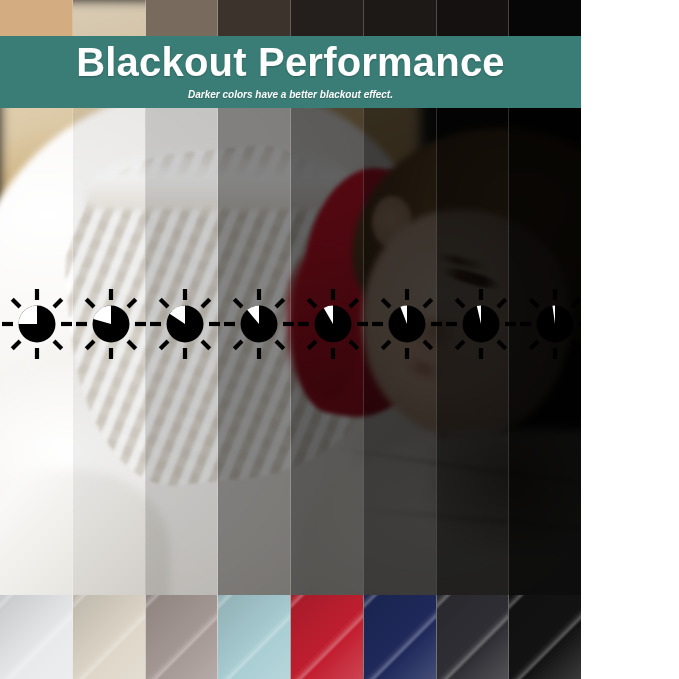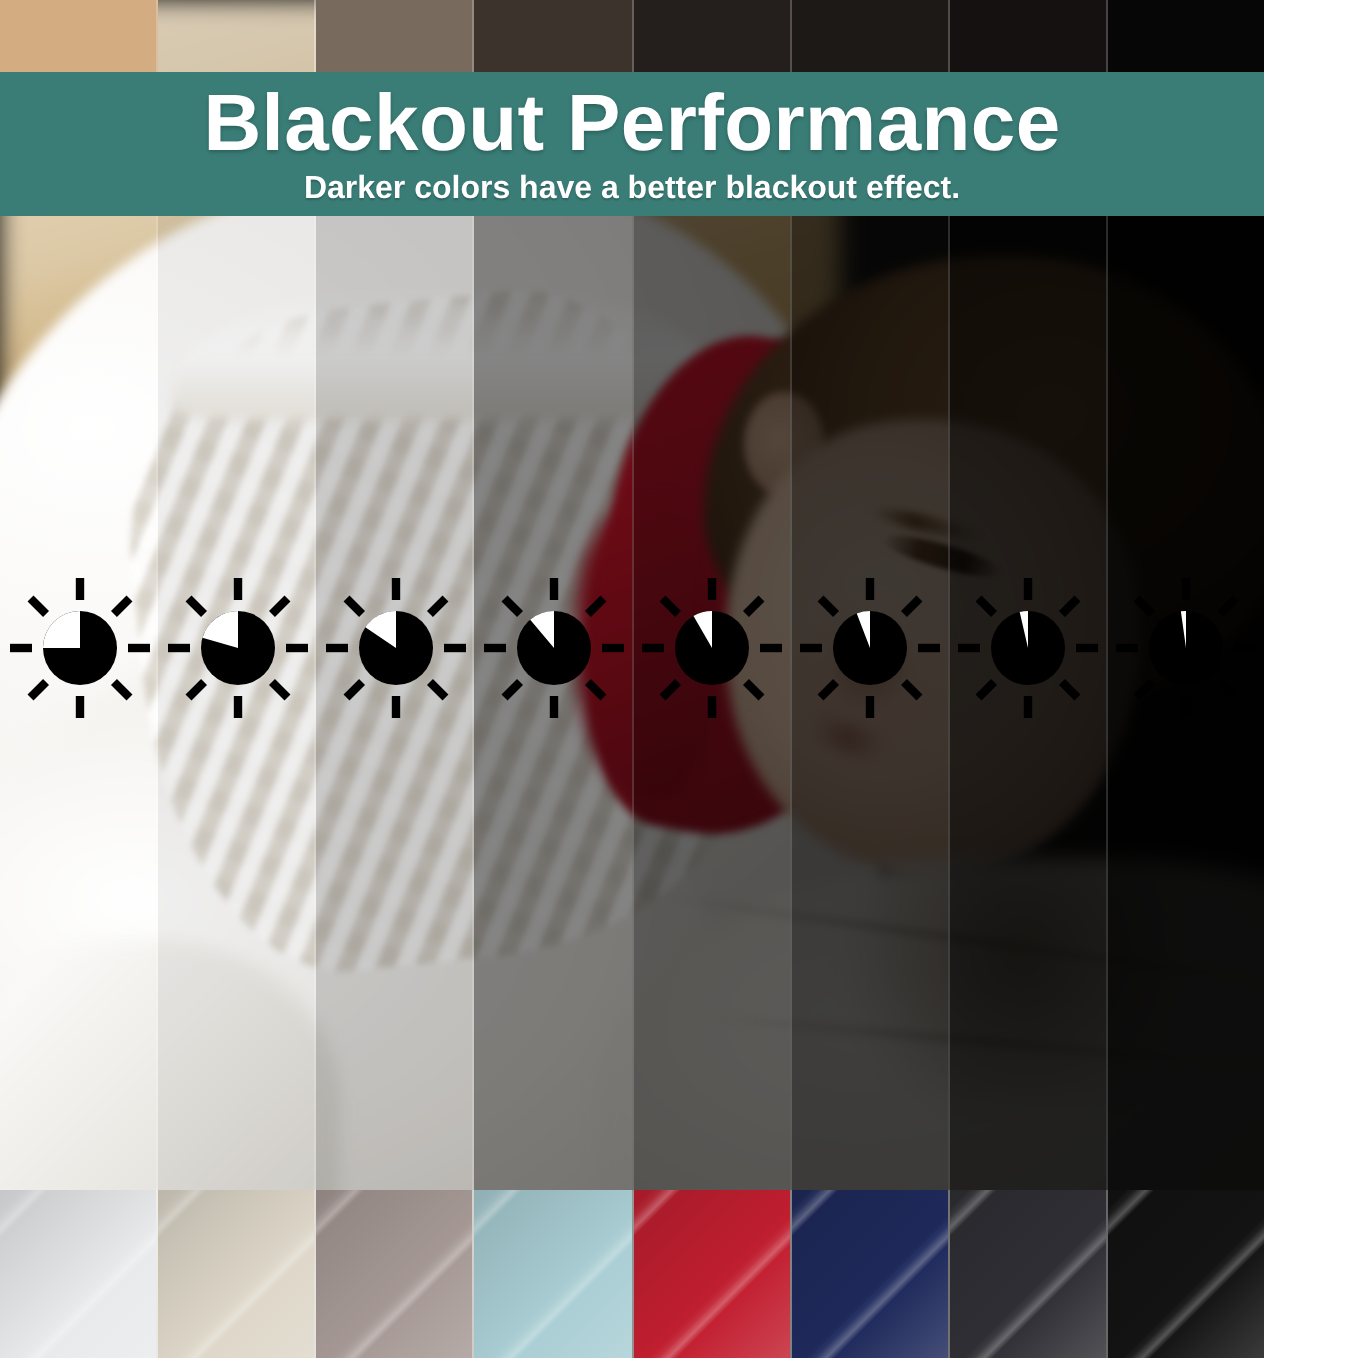--- a/index.html
+++ b/index.html
@@ -1,20 +1,20 @@
 <!DOCTYPE html>
 <html><head>
 <meta charset="utf-8">
 <style>
   html,body{margin:0;padding:0;background:#fff;}
   body{font-family:"Liberation Sans",sans-serif;}
 
   #stage{
     position:relative;
-    width:632px;height:679px;
+    width:581px;height:679px;
     overflow:hidden;
     background:#000;
   }
 
   
   .photo{position:absolute;inset:0;overflow:hidden;background:#1b1a18;}
 
   
   .ph-wall{
     position:absolute;left:0;top:0;width:420px;height:250px;
@@ -171,23 +171,24 @@
     z-index:6;
     display:flex;flex-direction:column;align-items:center;justify-content:center;
     color:#fff;text-align:center;
   }
   .banner-title{
     font-size:40px;line-height:42px;font-weight:bold;
     letter-spacing:.2px;
     text-shadow:0 1px 2px rgba(0,0,0,.25);
   }
   .banner-sub{
-    font-size:16px;line-height:16px;font-weight:bold;
+    font-size:10px;line-height:16px;font-weight:bold;
     margin-top:4px;
     text-shadow:0 1px 1px rgba(0,0,0,.22);
+    font-style:italic;
   }
 
   
   .iconrow{
     position:absolute;left:0;top:278px;width:100%;height:92px;
     display:flex;z-index:7;
   }
   .iconcell{flex:1 1 0;display:flex;align-items:center;justify-content:center;}
   .iconcell svg{display:block;}
 

